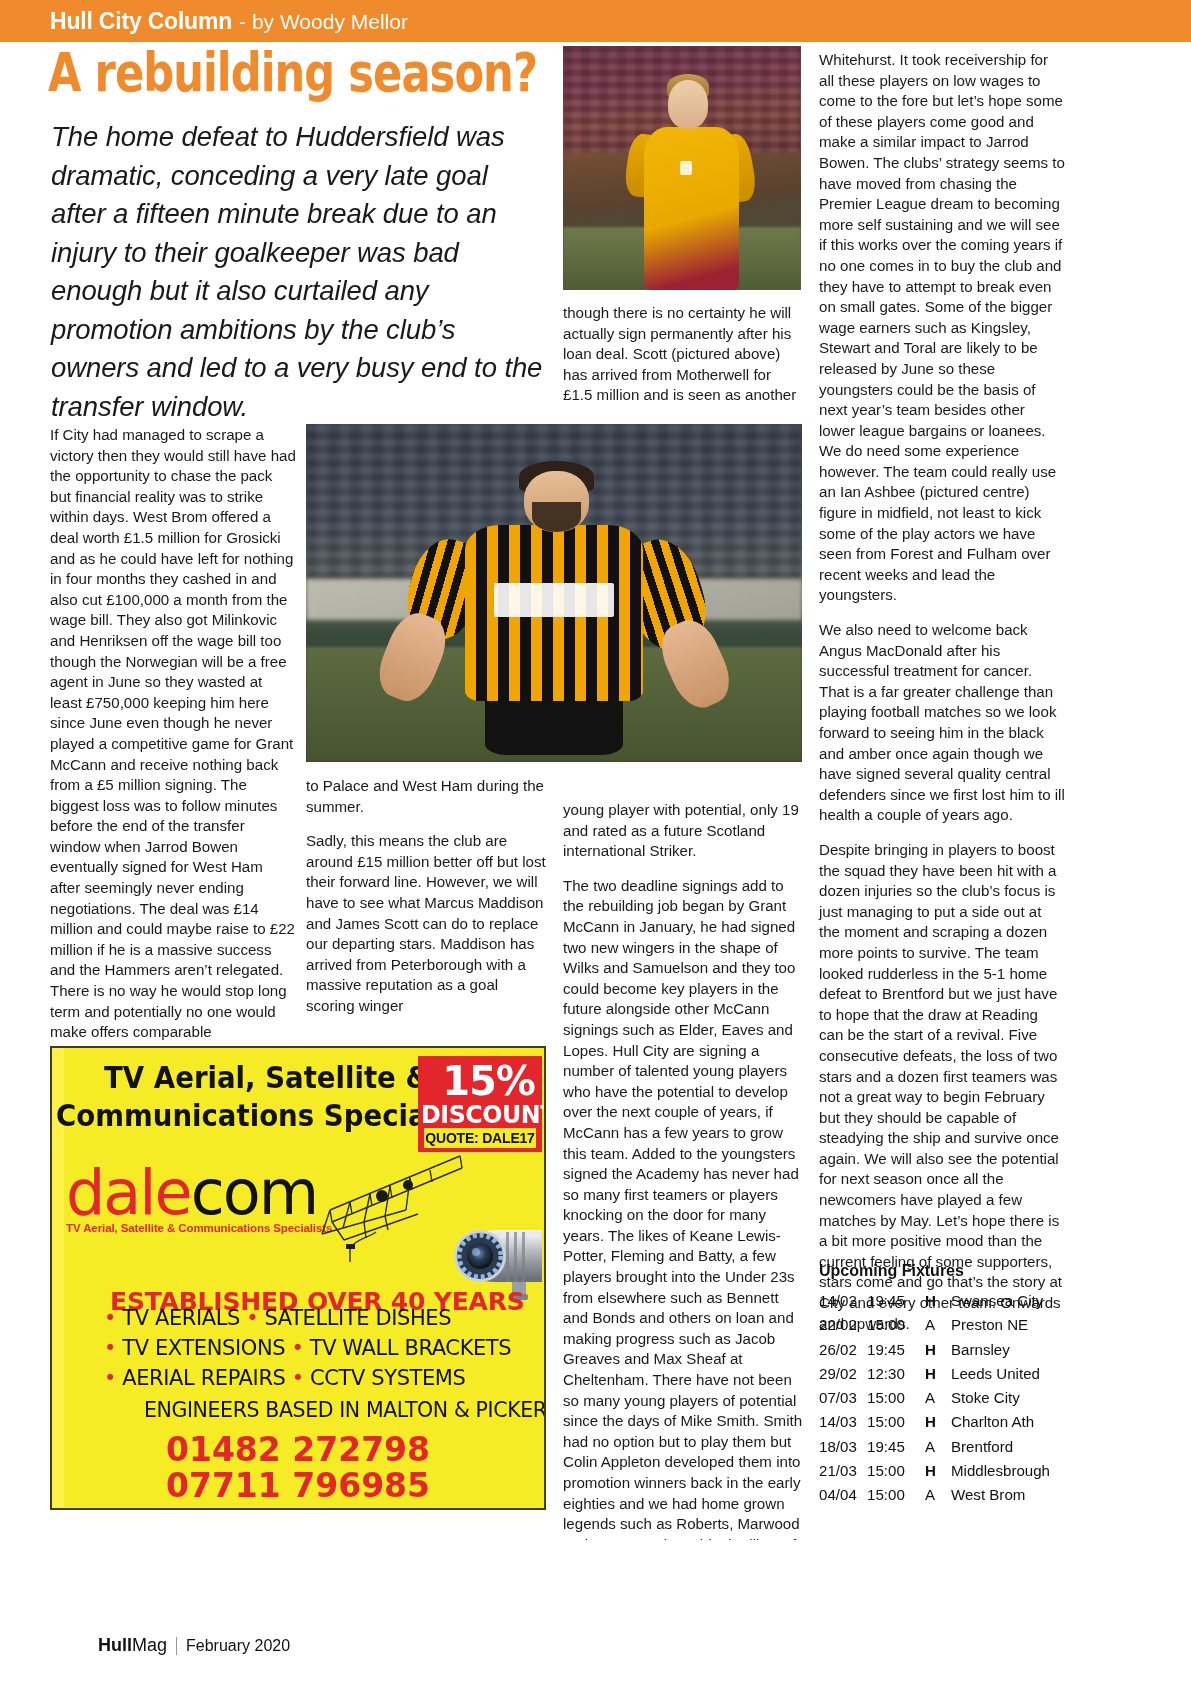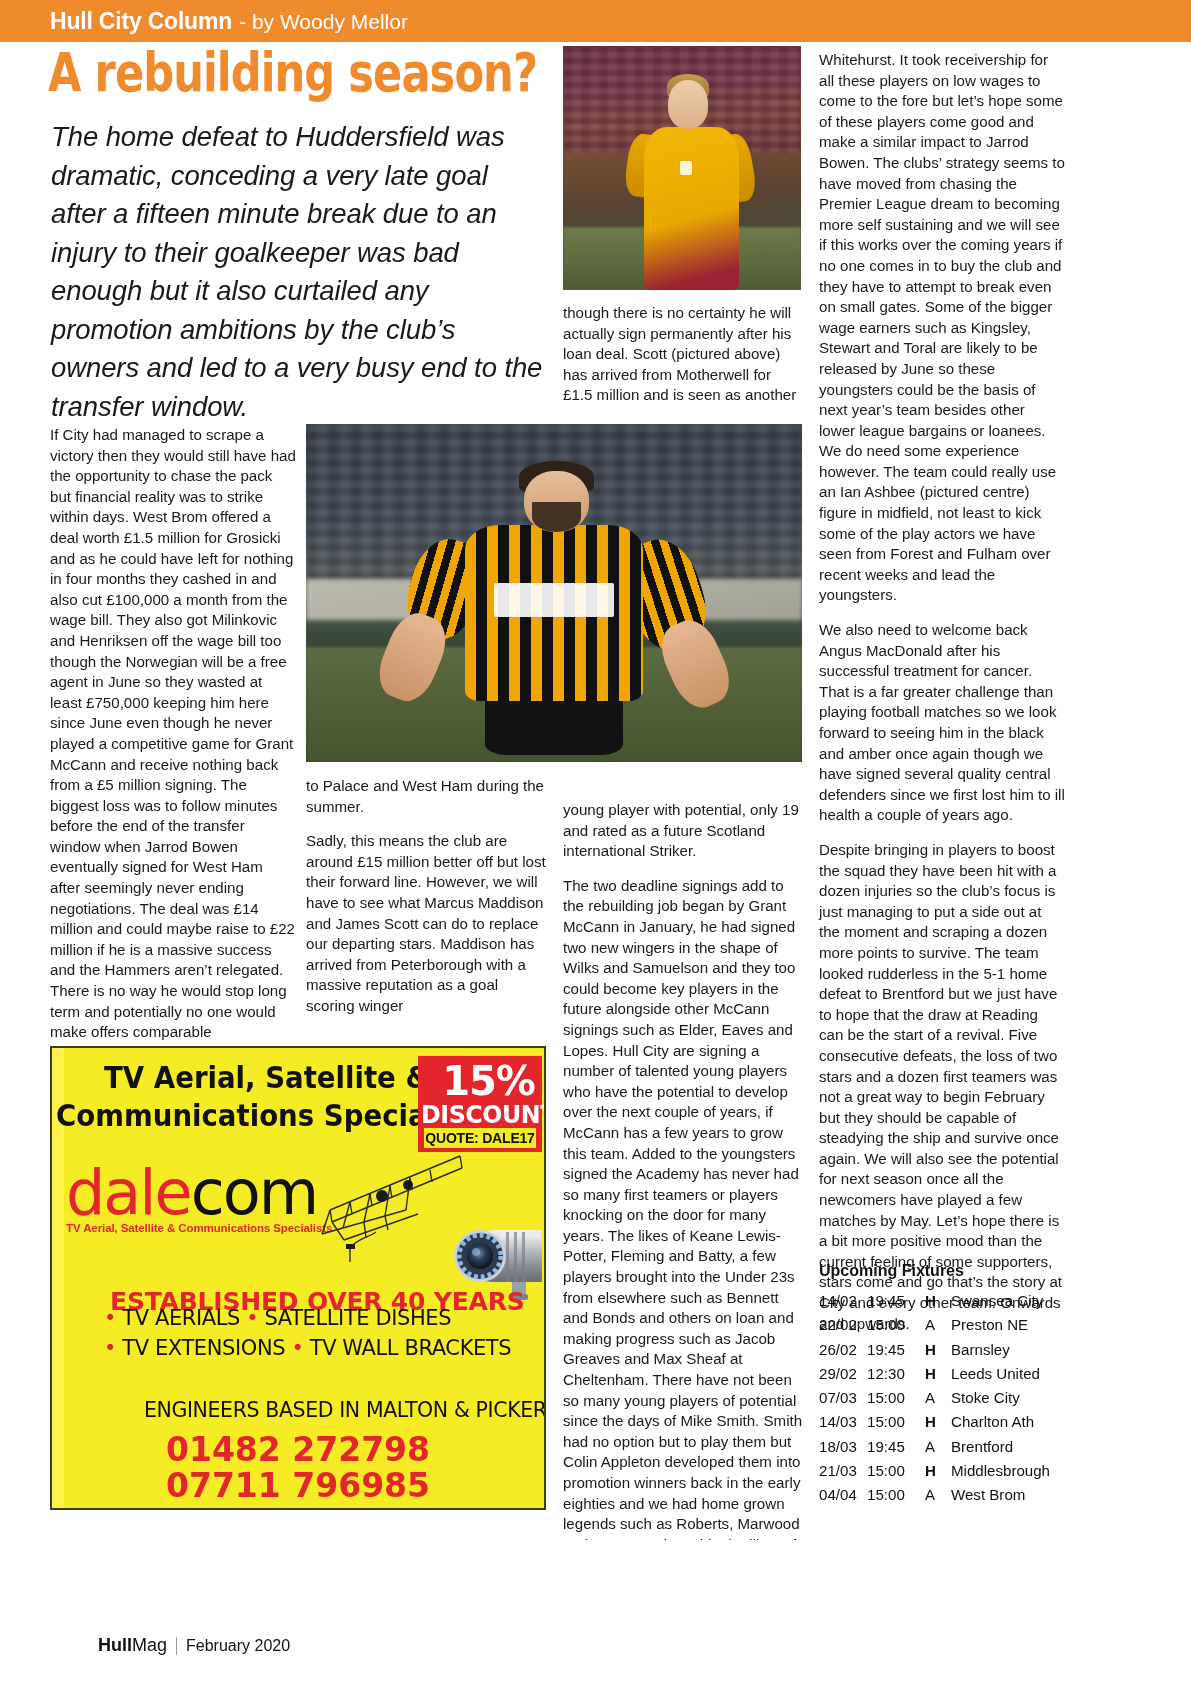--- a/index.html
+++ b/index.html
@@ -390,20 +390,26 @@
     <span>TV AERIALS</span>
     <span class="dot">•</span>
     <span>SATELLITE DISHES</span>
   </div>
   <div id="ad-b2" class="ad-bullet-line">
     <span class="dot">•</span>
     <span>TV EXTENSIONS</span>
     <span class="dot">•</span>
     <span>TV WALL BRACKETS</span>
   </div>
+  <div id="ad-b3" class="ad-bullet-line">
+    <span class="dot">•</span>
+    <span>AERIAL REPAIRS</span>
+    <span class="dot">•</span>
+    <span>CCTV SYSTEMS</span>
+  </div>
 
   <div id="ad-engineers">ENGINEERS BASED IN MALTON &amp; PICKERING</div>
 
   <div id="ad-phone1">01482 272798</div>
   <div id="ad-phone2">07711 796985</div>
 
   <div id="ad-web">
     <span>www.dalecomm.co.uk</span>
     <span class="dot">•</span>
     <span>sales@dalecomm.co.uk</span>

